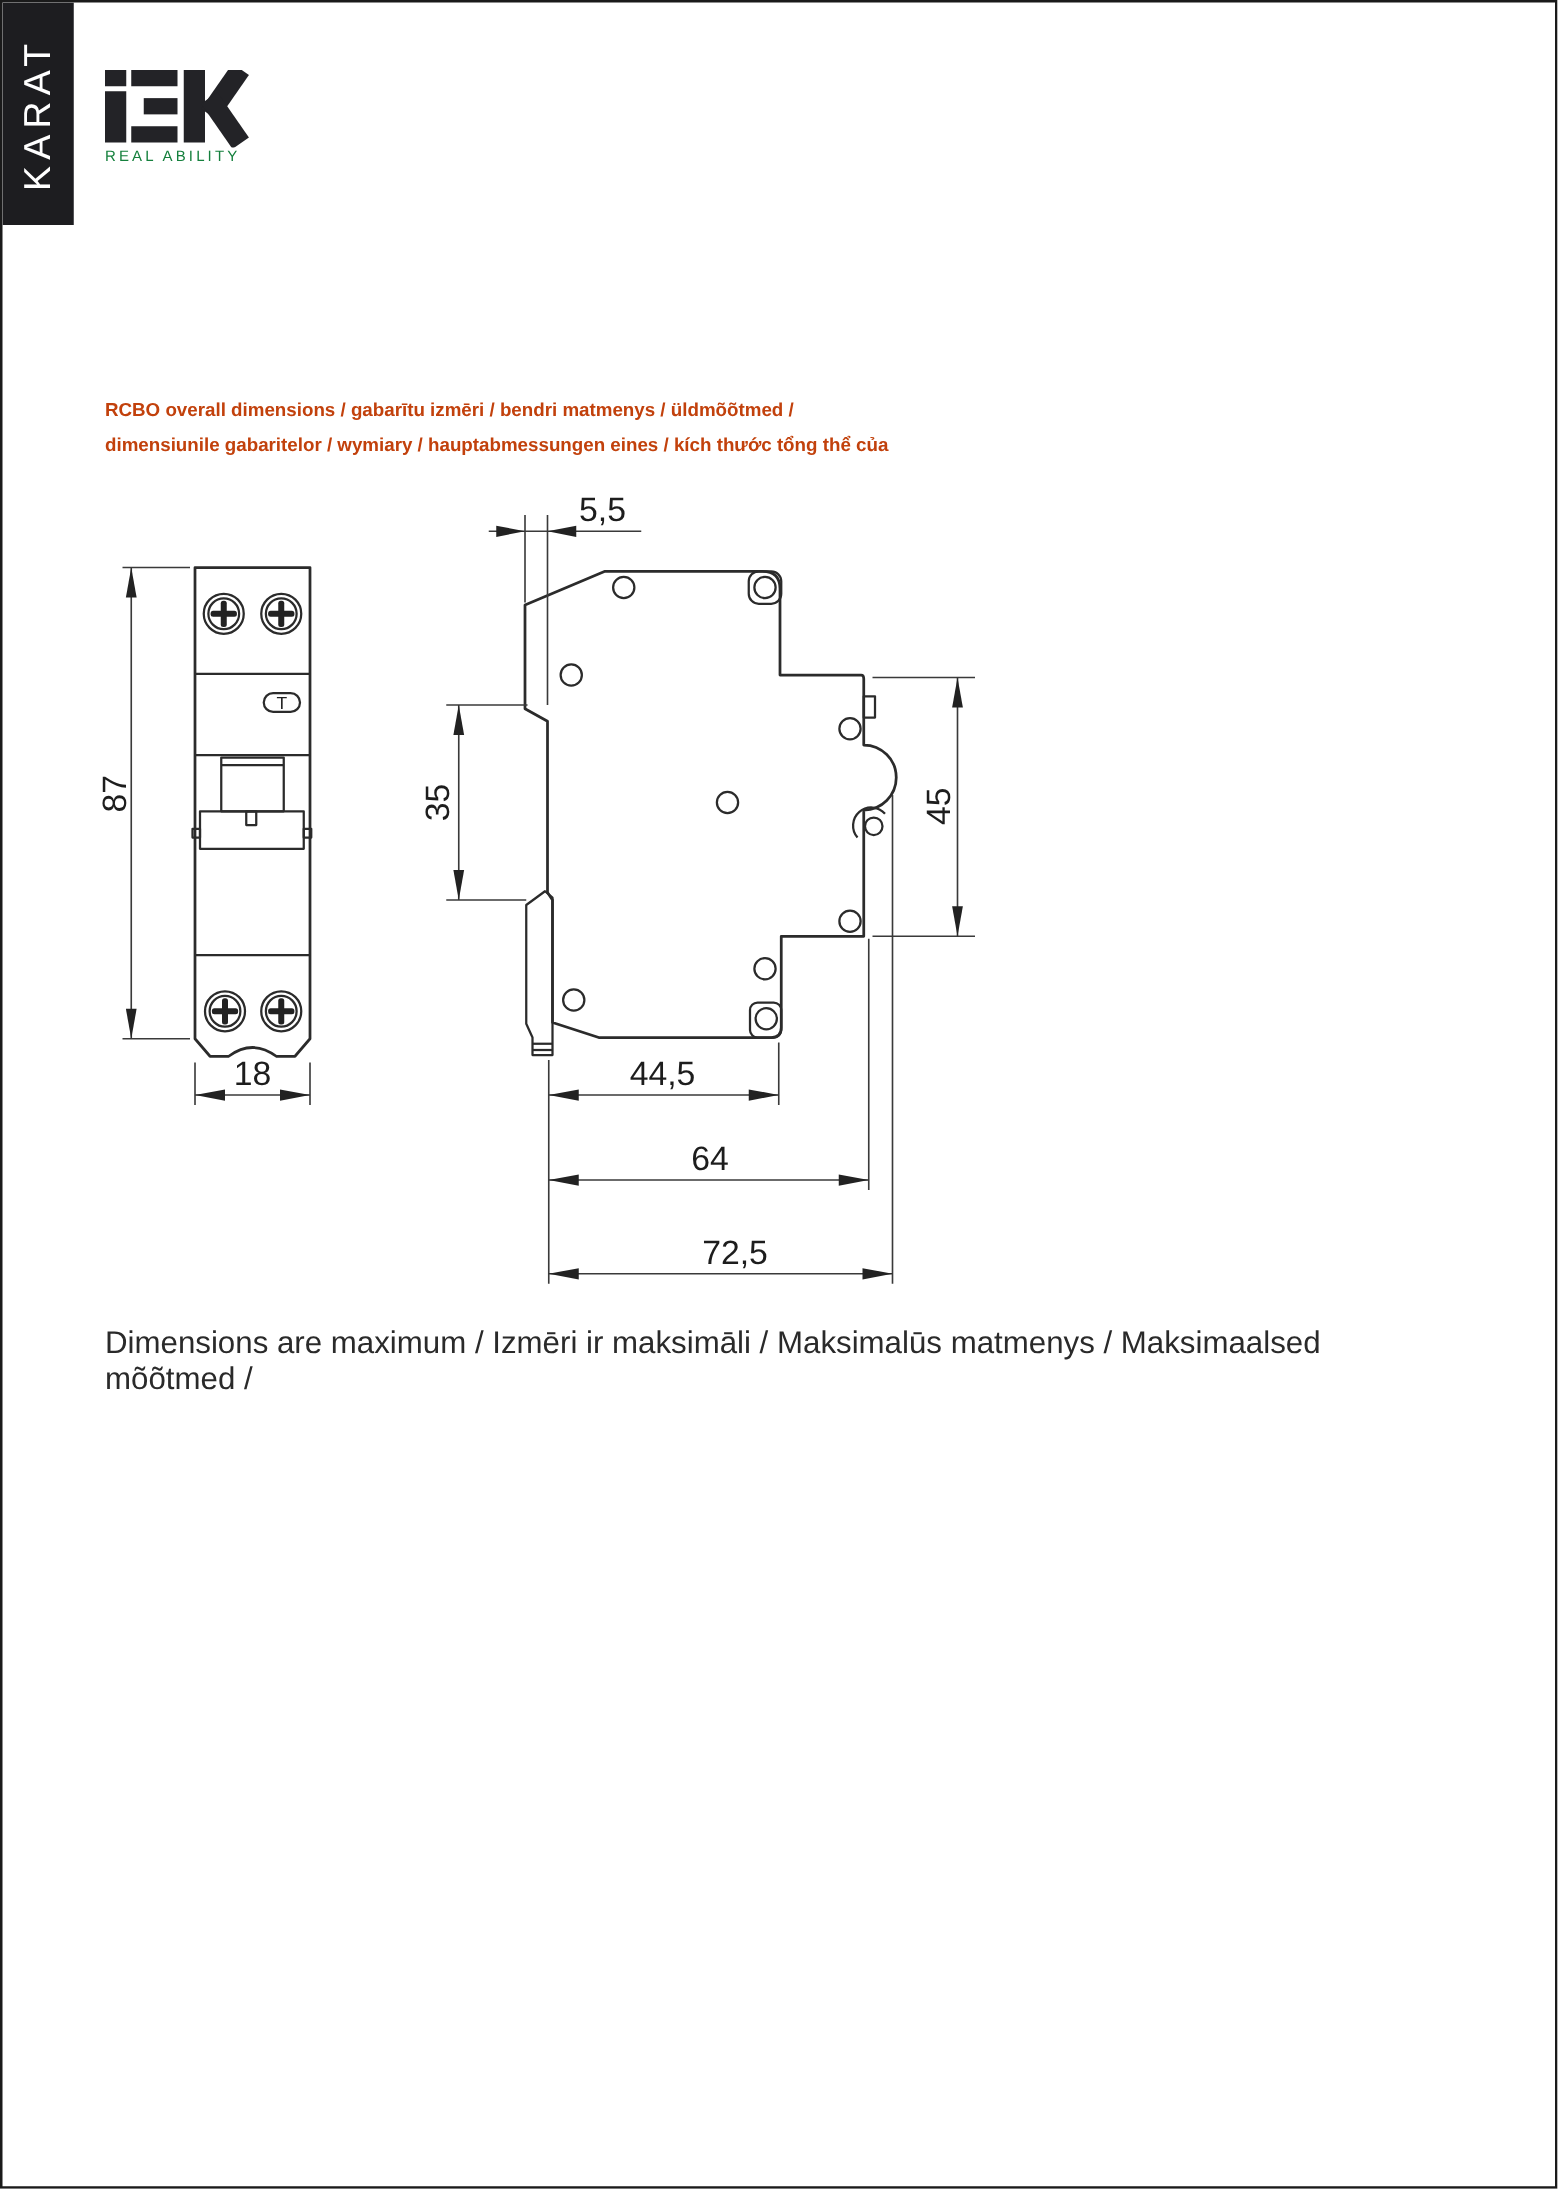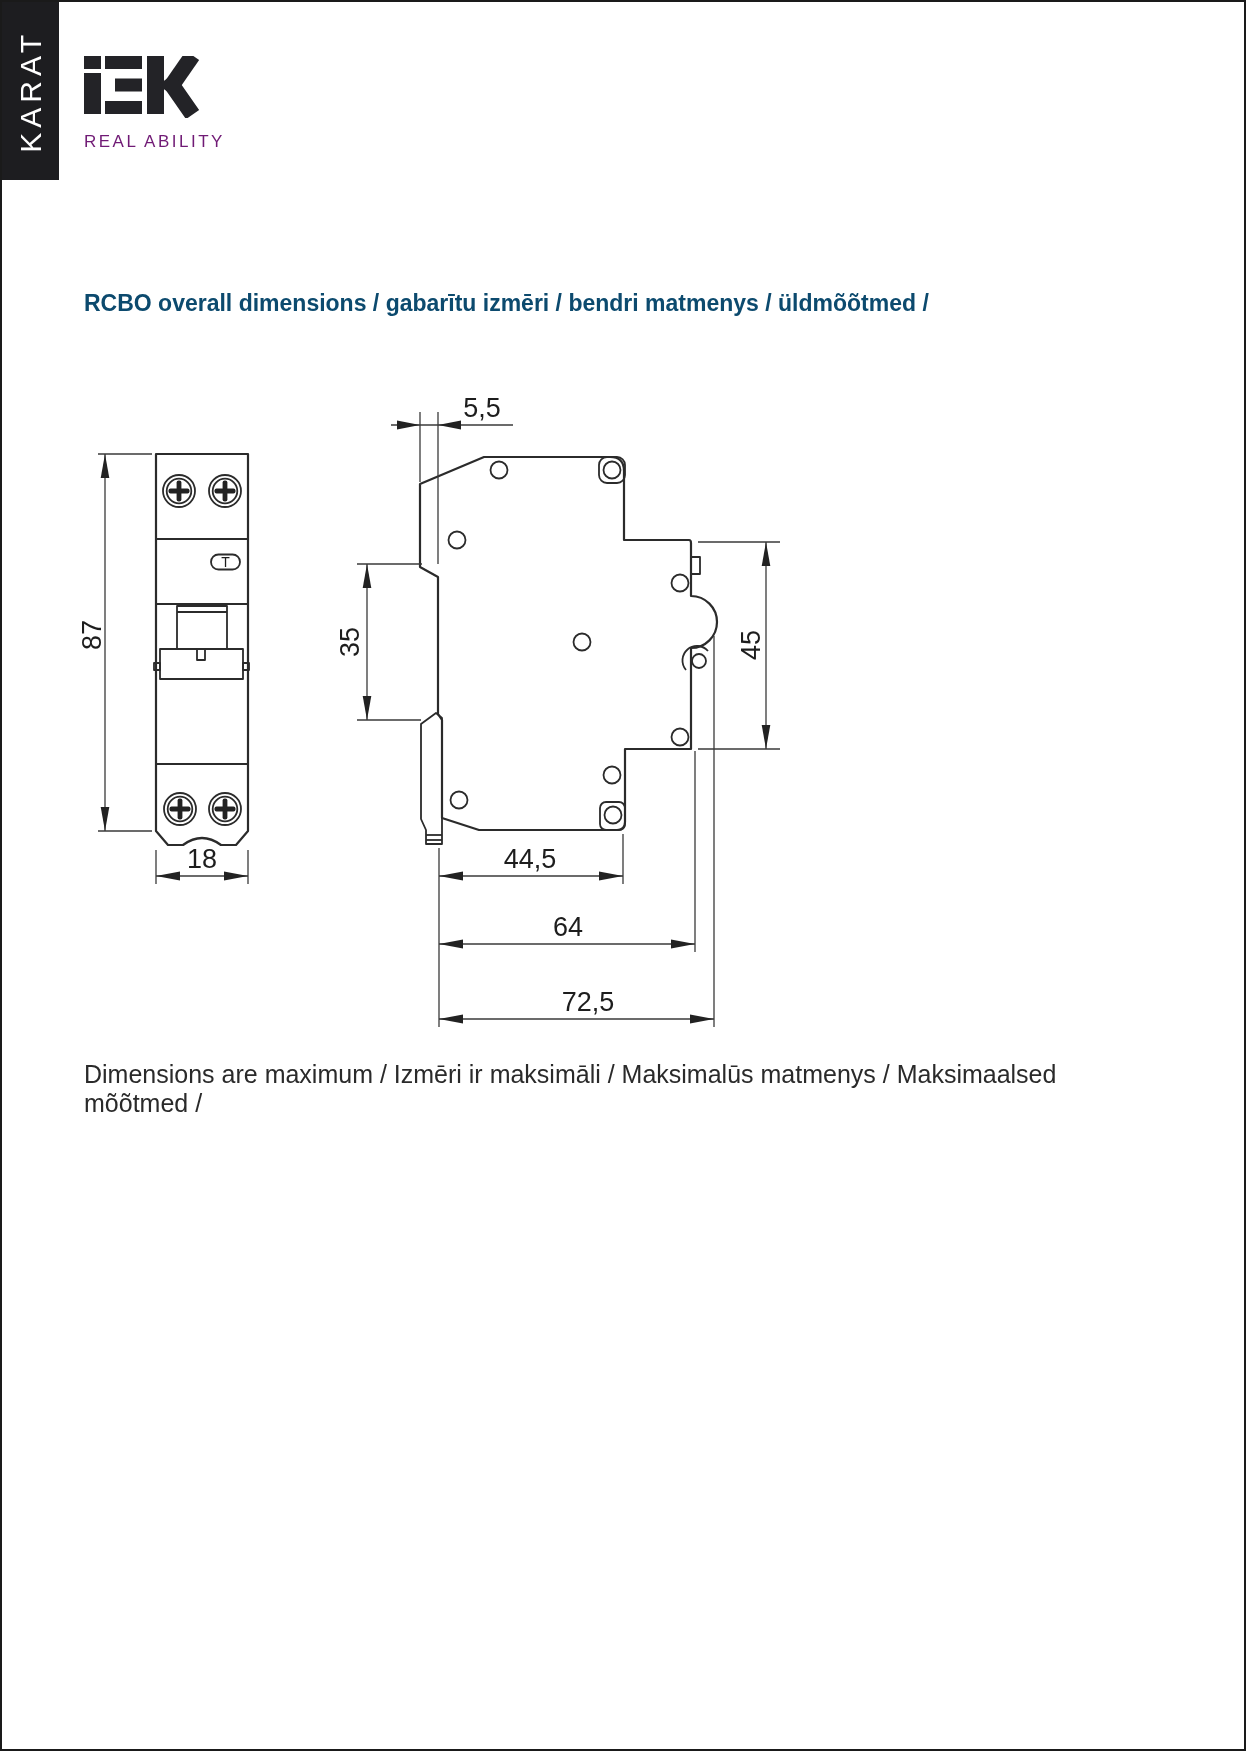--- a/index.html
+++ b/index.html
@@ -11,26 +11,26 @@
   .karat-bar{
     position:absolute; left:0; top:0; width:57px; height:178px;
     background:#1d1d20; display:flex; align-items:center; justify-content:center;
   }
   .karat-text{
     color:#ffffff; font-size:30px; letter-spacing:5px;
     writing-mode:vertical-rl; transform:rotate(180deg); white-space:nowrap;
   }
   .logo{ position:absolute; left:82px; top:54px; width:120px; height:62px; }
   .tagline{
-    position:absolute; left:82px; top:130px;
-    font-size:17px; letter-spacing:2.5px; color:#701a75;
+    position:absolute; left:82px; top:116px;
+    font-size:12px; letter-spacing:2.5px; color:#15803d;
   }
   .title{
-    position:absolute; left:82px; top:287px; width:1020px;
-    font-size:23px; font-weight:bold; line-height:28px; color:#0c4a6e;
+    position:absolute; left:82px; top:313px; width:1020px;
+    font-size:15px; font-weight:bold; line-height:28px; color:#c2410c;
   }
   .title span{display:block;}
   .footer{
     position:absolute; left:82px; top:1058px; width:1020px;
     font-size:25px; line-height:29px; color:#2a2a2a;
   }
   .footer span{display:block;}
   svg.drawing{ position:absolute; left:0; top:0; }
   .outline{ fill:none; stroke:#2b2b2b; stroke-width:2.2; stroke-linejoin:round; }
   .det{ fill:none; stroke:#2b2b2b; stroke-width:1.8; stroke-linejoin:round; }
@@ -60,20 +60,21 @@
       <rect class="logoshape" x="21" y="45" width="37" height="13"></rect>
       <rect class="logoshape" x="63" y="0" width="17" height="58"></rect>
       <line x1="88" y1="29" x2="104" y2="6" stroke="#232327" stroke-width="16" stroke-linecap="square"></line>
       <line x1="88" y1="29" x2="104" y2="52" stroke="#232327" stroke-width="16" stroke-linecap="square"></line>
     </svg>
   </div>
   <div class="tagline">REAL ABILITY</div>
 
   <div class="title">
     <span>RCBO overall dimensions / gabarītu izmēri / bendri matmenys / üldmõõtmed /</span>
+    <span>dimensiunile gabaritelor / wymiary / hauptabmessungen eines / kích thước tổng thể của</span>
   </div>
 
   <svg class="drawing" width="1246" height="1751" viewBox="0 0 1246 1751">
 
     <g>
       <path class="outline" d="M154,452 H246 V829 L234,843 L219,843 Q200,829 181,843 L166,843 L154,829 Z"></path>
       <path class="det" d="M154,537 H246"></path>
       <path class="det" d="M154,602 H246"></path>
       <path class="det" d="M154,762 H246"></path>
 

